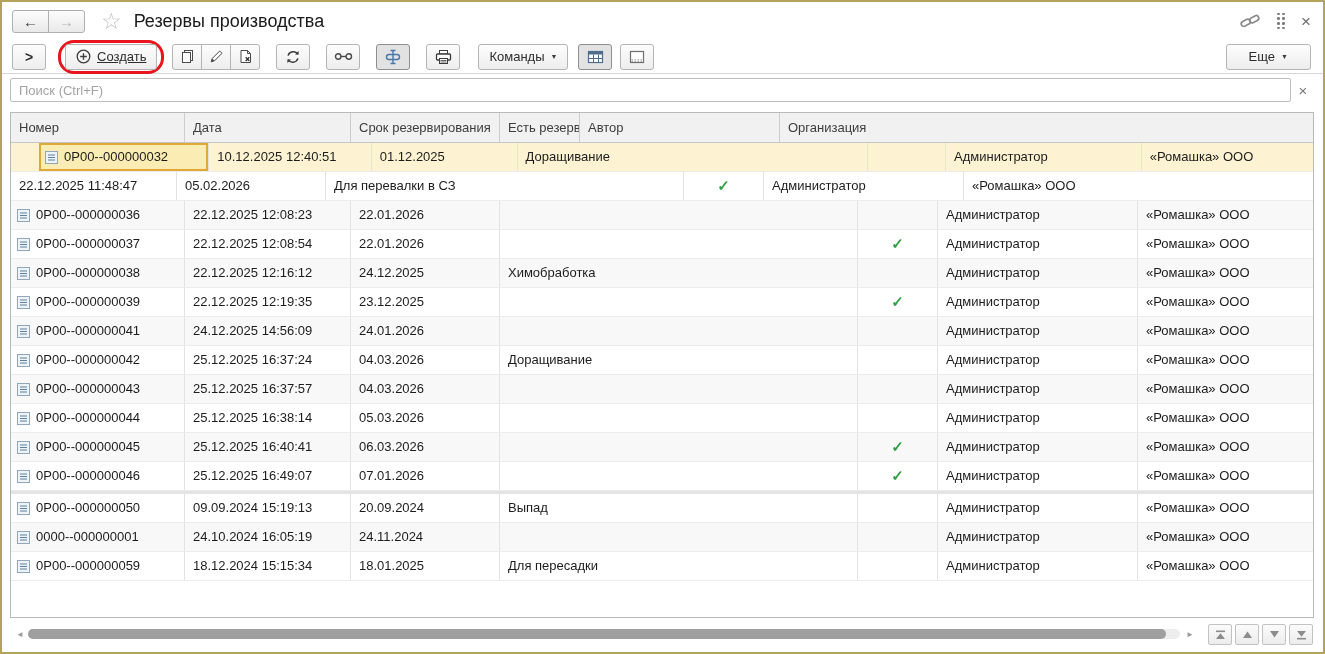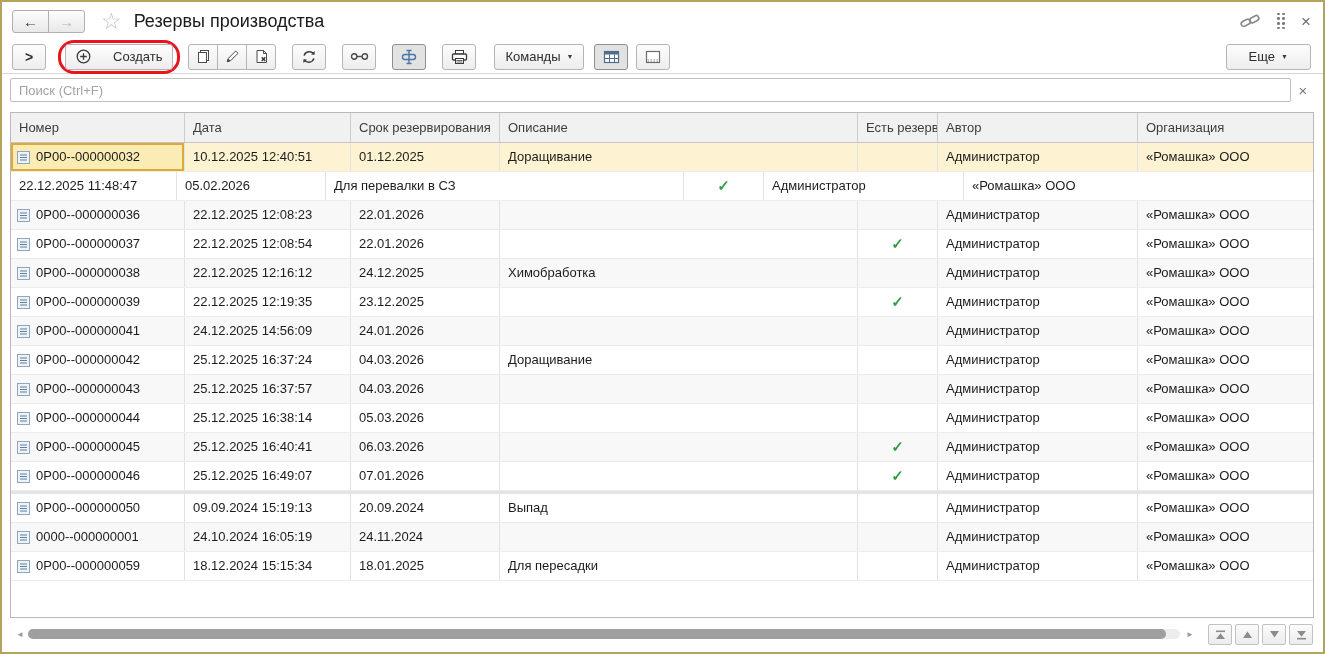--- a/index.html
+++ b/index.html
@@ -20,21 +20,21 @@
   .dots-icon { display:grid; grid-template-columns:3px 3px; gap:2px 2px; }
   .dots-icon i { width:2.6px; height:2.6px; background:#7d7d7d; border-radius:50%; }
   .close-x { font-size:17px; color:#6d6d6d; line-height:1; cursor:pointer; }
 
   
   .toolbar { position:absolute; top:38px; left:0; right:0; height:34px; display:flex; align-items:center; padding-left:10px; border-bottom:1px solid #d6d6d6; }
   .tb-btn { height:26px; min-width:34px; background:linear-gradient(#fdfdfd,#ededed); border:1px solid #b4b4b4; border-radius:3px; display:inline-flex; align-items:center; justify-content:center; font-size:13px; color:#2d2d2d; cursor:pointer; }
   .tb-btn.pressed { background:#e2e2e2; border-color:#8f8f8f; }
   .chev-btn { width:30px; font-weight:bold; font-size:14px; }
   .red-ellipse { display:inline-flex; align-items:center; border:3px solid #e8151d; border-radius:16px; padding:1px 4px; margin-left:12px; }
-  .create-btn { min-width:88px; gap:22px; padding:0 10px; }
+  .create-btn { min-width:88px; gap:6px; padding:0 10px;text-decoration:underline; }
   .btn-group { display:flex; margin-left:8px; }
   .btn-group .tb-btn { border-radius:0; margin-left:-1px; min-width:30px; }
   .btn-group .tb-btn:first-child { border-radius:3px 0 0 3px; margin-left:0; }
   .btn-group .tb-btn:last-child { border-radius:0 3px 3px 0; }
   .gap16 { margin-left:16px; } .gap18 { margin-left:18px; } .gap10 { margin-left:10px; } .gap8 { margin-left:8px; }
   .dd-arrow { font-size:7px; color:#3c3c3c; margin-left:6px; }
   .more-btn { position:absolute; right:12px; padding:0 22px; }
 
   
   .searchbar { position:absolute; top:76px; left:8px; right:8px; height:24px; display:flex; align-items:center; }
@@ -42,21 +42,21 @@
   .search-input::placeholder { color:#a3a3a3; }
   .search-clear { width:24px; height:24px; border:none; background:transparent; font-size:15px; color:#777; cursor:pointer; display:flex; align-items:center; justify-content:center; }
 
   
   .table { position:absolute; top:110px; left:8px; width:1304px; height:506px; border:1px solid #b9b9b9; background:#fff; overflow:hidden; }
   .thead { display:flex; height:30px; background:#f1f1f1; border-bottom:1px solid #c6c6c6; }
   .th { font-size:13px; color:#3d3d3d; line-height:29px; padding-left:8px; border-right:1px solid #cdcdcd; overflow:hidden; white-space:nowrap; }
   .th:last-child { border-right:none; }
   .trow { display:flex; height:29px; border-bottom:1px solid #ececec; background:#fff; cursor:default; }
   .trow.alt { background:#f8f8f8; }
-  .trow.selected { background:#fdf3d2; }
+  .trow.selected { background:#fdf3d2;padding-left:28px; }
   .trow.group-break { border-top:3px solid #e4e4e4; height:32px; }
   .td { font-size:13px; color:#1c1c1c; line-height:28px; padding-left:8px; border-right:1px solid #e3e3e3; overflow:hidden; white-space:nowrap; height:100%; display:flex; align-items:center; }
   .td:last-child { border-right:none; }
   .td-number { padding-left:6px; gap:6px; }
   .td-number.sel-cell { background:#fbecb4; box-shadow:inset 0 0 0 2px #dfa938; }
   .td-reserve { justify-content:center; padding-left:0; }
   .check { color:#2e9e44; font-weight:bold; font-size:15px; }
 
   
   .bottombar { position:absolute; left:0; right:0; bottom:2px; height:30px; }
@@ -203,21 +203,20 @@
   <div class="searchbar">
     <input class="search-input" type="text" placeholder="Поиск (Ctrl+F)" style="">
     <button class="search-clear">×</button>
   </div>
 
   <div class="table">
     <div class="thead" id="thead">
         <div class="th" style="width: 174px;">Номер</div>
         <div class="th" style="width: 166px;">Дата</div>
         <div class="th" style="width: 149px;">Срок резервирования</div>
-        <div class="th" style="width: 358px;">Описание</div>
         <div class="th" style="width: 80px;">Есть резерв</div>
         <div class="th" style="width: 200px;">Автор</div>
         <div class="th" style="width: 175px;">Организация</div>
       </div>
     <div class="tbody" id="tbody">
         <div class="trow selected">
           <div class="td td-number sel-cell" style="width: 174px;">
   <svg width="13" height="13" viewBox="0 0 13 13" style="flex:none">
     <rect x="0.5" y="0.5" width="12" height="12" fill="#eef3f8" stroke="#8fa6bc"></rect>
     <line x1="3" y1="4" x2="10" y2="4" stroke="#5f7f9e"></line>

